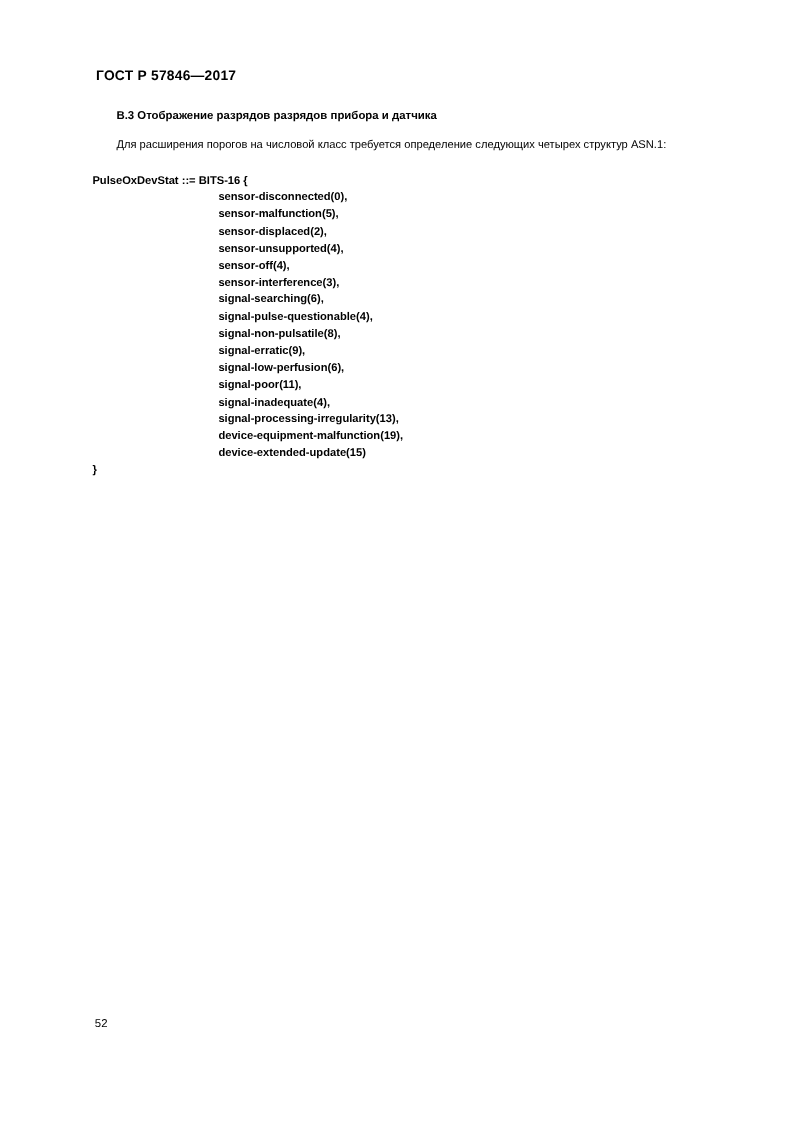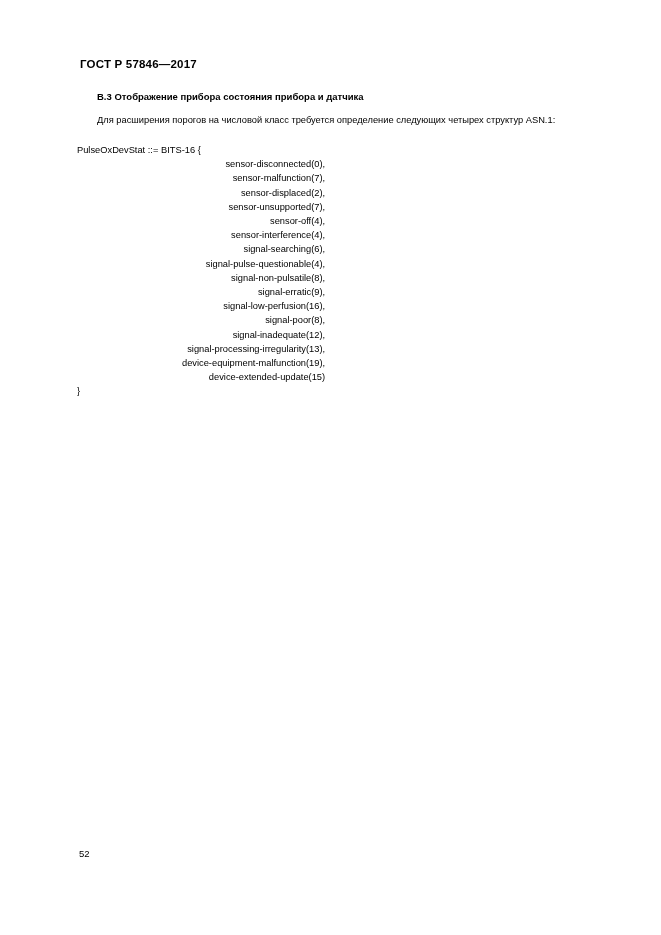--- a/index.html
+++ b/index.html
@@ -45,27 +45,27 @@
     top: 115px;
     font-size: 9.3px;
     white-space: nowrap;
   }
   .code-block {
     position: absolute;
     left: 77px;
     top: 143px;
     font-size: 9.3px;
     line-height: 14.2px;
+    font-weight: bold;
   }
   .code-line-open {
     white-space: nowrap;
   }
   .code-items {
     margin-left: 105px;
-    text-align: right;
   }
   .code-item {
     white-space: nowrap;
   }
   .code-line-close {
     white-space: nowrap;
     margin-top: 0px;
   }
   .page-number {
     position: absolute;
@@ -74,40 +74,40 @@
     font-size: 9.5px;
   }
 </style>
 </head>
 <body>
 
 <div class="page">
 
   <div class="header">ГОСТ Р 57846—2017</div>
 
-  <div class="section-title">В.3 Отображение прибора состояния прибора и датчика</div>
+  <div class="section-title">В.3 Отображение разрядов разрядов прибора и датчика</div>
 
   <div class="intro-para">Для расширения порогов на числовой класс требуется определение следующих четырех структур ASN.1:</div>
 
   <div class="code-block">
     <div class="code-line-open">PulseOxDevStat ::= BITS-16 {</div>
     <div class="code-items">
       <div class="code-item">sensor-disconnected(0),</div>
-      <div class="code-item">sensor-malfunction(7),</div>
+      <div class="code-item">sensor-malfunction(5),</div>
       <div class="code-item">sensor-displaced(2),</div>
-      <div class="code-item">sensor-unsupported(7),</div>
+      <div class="code-item">sensor-unsupported(4),</div>
       <div class="code-item">sensor-off(4),</div>
-      <div class="code-item">sensor-interference(4),</div>
+      <div class="code-item">sensor-interference(3),</div>
       <div class="code-item">signal-searching(6),</div>
       <div class="code-item">signal-pulse-questionable(4),</div>
       <div class="code-item">signal-non-pulsatile(8),</div>
       <div class="code-item">signal-erratic(9),</div>
-      <div class="code-item">signal-low-perfusion(16),</div>
-      <div class="code-item">signal-poor(8),</div>
-      <div class="code-item">signal-inadequate(12),</div>
+      <div class="code-item">signal-low-perfusion(6),</div>
+      <div class="code-item">signal-poor(11),</div>
+      <div class="code-item">signal-inadequate(4),</div>
       <div class="code-item">signal-processing-irregularity(13),</div>
       <div class="code-item">device-equipment-malfunction(19),</div>
       <div class="code-item">device-extended-update(15)</div>
     </div>
     <div class="code-line-close">}</div>
   </div>
 
   <div class="page-number">52</div>
 
 </div>

